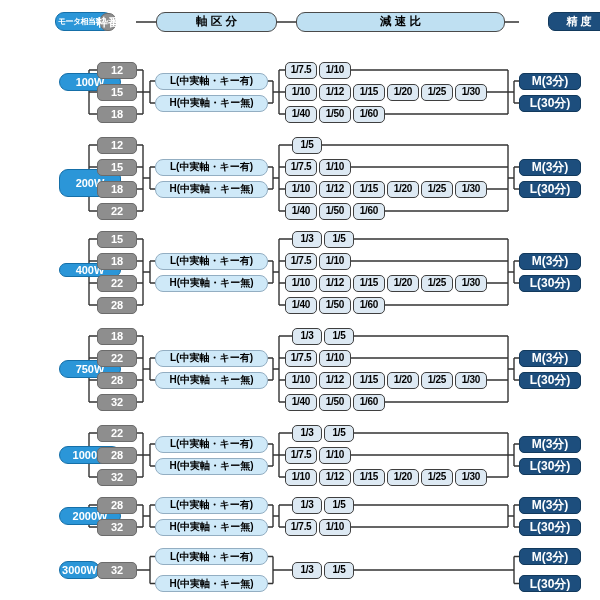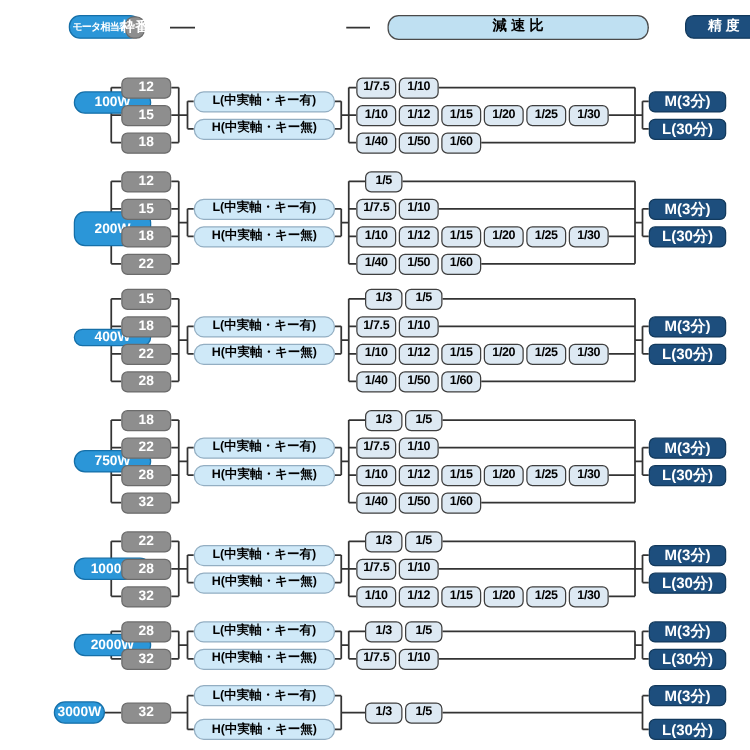--- a/index.html
+++ b/index.html
@@ -18,33 +18,34 @@
   .shaft-box{background:var(--shaft-light-blue);border:1px solid #93aec2;
          border-radius:8px;color:#000;font-size:10px;}
   .ratio-box{background:var(--ratio-fill);border:1.5px solid #3f3f3f;
          border-radius:5px;color:#000;font-size:10px;letter-spacing:-0.3px;}
   .prec-box{background:var(--precision-navy);border:1px solid #12395c;
          border-radius:5px;color:#fff;font-size:12px;}
   
   #hdr-capacity{left:16px;top:12px;width:58px;height:19px;font-size:8px;letter-spacing:-0.6px;}
   #hdr-frame{left:100px;top:13px;width:16px;height:18px;border-radius:7px;}
   #hdr-shaft{left:156px;top:12px;width:121px;height:20px;}
-  #hdr-ratio{left:296px;top:12px;width:209px;height:20px;margin-left:14px;}
+  #hdr-ratio{left:296px;top:12px;width:209px;height:20px;}
   #hdr-prec{left:548px;top:12px;width:62px;height:19px;border-radius:7px;font-size:11px;}
 </style>
 </head>
 <body>
 
 <div id="stage">
   <svg id="connectors" width="600" height="600" viewBox="0 0 600 600">
     <path id="conn-path" fill="none" stroke-width="1.4" d="M74 22H100M136 22H156M277 22H296M505 22H519M82 82H89M89 70V114M89 70H97M137 70H143M89 92H97M137 92H143M89 114H97M137 114H143M143 70V114M143 92H150M150 81V103M150 81H155M150 103H155M268 81H273M268 103H273M273 81V103M273 92H279M279 70V114M279 70H285M351 70H508M279 92H285M487 92H508M279 114H285M385 114H508M508 70V114M508 92H514M514 81V103M514 81H519M514 103H519M82 178H89M89 145V211M89 145H97M137 145H143M89 167H97M137 167H143M89 189H97M137 189H143M89 211H97M137 211H143M143 145V211M143 178H150M150 167V189M150 167H155M150 189H155M268 167H273M268 189H273M273 167V189M273 178H279M279 145V211M279 145H292M322 145H508M279 167H285M351 167H508M279 189H285M487 189H508M279 211H285M385 211H508M508 145V211M508 178H514M514 167V189M514 167H519M514 189H519M82 272H89M89 239V305M89 239H97M137 239H143M89 261H97M137 261H143M89 283H97M137 283H143M89 305H97M137 305H143M143 239V305M143 272H150M150 261V283M150 261H155M150 283H155M268 261H273M268 283H273M273 261V283M273 272H279M279 239V305M279 239H292M354 239H508M279 261H285M351 261H508M279 283H285M487 283H508M279 305H285M385 305H508M508 239V305M508 272H514M514 261V283M514 261H519M514 283H519M82 369H89M89 336V402M89 336H97M137 336H143M89 358H97M137 358H143M89 380H97M137 380H143M89 402H97M137 402H143M143 336V402M143 369H150M150 358V380M150 358H155M150 380H155M268 358H273M268 380H273M273 358V380M273 369H279M279 336V402M279 336H292M354 336H508M279 358H285M351 358H508M279 380H285M487 380H508M279 402H285M385 402H508M508 336V402M508 369H514M514 358V380M514 358H519M514 380H519M82 455H89M89 433V477M89 433H97M137 433H143M89 455H97M137 455H143M89 477H97M137 477H143M143 433V477M143 455H150M150 444V466M150 444H155M150 466H155M268 444H273M268 466H273M273 444V466M273 455H279M279 433V477M279 433H292M354 433H508M279 455H285M351 455H508M279 477H285M487 477H508M508 433V477M508 455H514M514 444V466M514 444H519M514 466H519M82 516H89M89 505V527M89 505H97M137 505H143M89 527H97M137 527H143M143 505V527M143 516H150M150 505V527M150 505H155M150 527H155M268 505H273M268 527H273M273 505V527M273 516H279M279 505V527M279 505H292M354 505H508M279 527H285M351 527H508M508 505V527M508 516H514M514 505V527M514 505H519M514 527H519M82 570H97M137 570H150M150 556.5V583.5M150 556.5H155M150 583.5H155M268 556.5H273M268 583.5H273M273 556.5V583.5M273 570H292M354 570H514M514 556.5V583.5M514 556.5H519M514 583.5H519"></path>
   </svg>
 
   <div class="box w-box" id="hdr-capacity">モータ相当容量</div>
   <div class="box frame-box" id="hdr-frame">枠番</div>
+  <div class="box hdr-light" id="hdr-shaft">軸 区 分</div>
   <div class="box hdr-light" id="hdr-ratio">減 速 比</div>
   <div class="box prec-box" id="hdr-prec">精 度</div>
 <div class="box w-box" style="left: 20px; top: 73px; width: 62px; height: 18px;">100W</div>
     <div class="box frame-box" style="left: 97px; top: 61.5px; width: 40px; height: 17px;">12</div>
     <div class="box frame-box" style="left: 97px; top: 83.5px; width: 40px; height: 17px;">15</div>
     <div class="box frame-box" style="left: 97px; top: 105.5px; width: 40px; height: 17px;">18</div>
     <div class="box shaft-box" style="left: 155px; top: 72.5px; width: 113px; height: 17px;">L(中実軸・キー有)</div>
     <div class="box shaft-box" style="left: 155px; top: 94.5px; width: 113px; height: 17px;">H(中実軸・キー無)</div>
     <div class="box ratio-box" style="left: 285px; top: 61.5px; width: 32px; height: 17px;">1/7.5</div>
     <div class="box ratio-box" style="left: 319px; top: 61.5px; width: 32px; height: 17px;">1/10</div>
@@ -146,21 +147,21 @@
     <div class="box frame-box" style="left: 97px; top: 496.5px; width: 40px; height: 17px;">28</div>
     <div class="box frame-box" style="left: 97px; top: 518.5px; width: 40px; height: 17px;">32</div>
     <div class="box shaft-box" style="left: 155px; top: 496.5px; width: 113px; height: 17px;">L(中実軸・キー有)</div>
     <div class="box shaft-box" style="left: 155px; top: 518.5px; width: 113px; height: 17px;">H(中実軸・キー無)</div>
     <div class="box ratio-box" style="left: 292px; top: 496.5px; width: 30px; height: 17px;">1/3</div>
     <div class="box ratio-box" style="left: 324px; top: 496.5px; width: 30px; height: 17px;">1/5</div>
     <div class="box ratio-box" style="left: 285px; top: 518.5px; width: 32px; height: 17px;">1/7.5</div>
     <div class="box ratio-box" style="left: 319px; top: 518.5px; width: 32px; height: 17px;">1/10</div>
     <div class="box prec-box" style="left: 519px; top: 496.5px; width: 62px; height: 17px;">M(3分)</div>
     <div class="box prec-box" style="left: 519px; top: 518.5px; width: 62px; height: 17px;">L(30分)</div>
-    <div class="box w-box" style="left: 4px; top: 561px; width: 41px; height: 18px;">3000W</div>
+    <div class="box w-box" style="left: 20px; top: 561px; width: 41px; height: 18px;">3000W</div>
     <div class="box frame-box" style="left: 97px; top: 561.5px; width: 40px; height: 17px;">32</div>
     <div class="box shaft-box" style="left: 155px; top: 548px; width: 113px; height: 17px;">L(中実軸・キー有)</div>
     <div class="box shaft-box" style="left: 155px; top: 575px; width: 113px; height: 17px;">H(中実軸・キー無)</div>
     <div class="box ratio-box" style="left: 292px; top: 561.5px; width: 30px; height: 17px;">1/3</div>
     <div class="box ratio-box" style="left: 324px; top: 561.5px; width: 30px; height: 17px;">1/5</div>
     <div class="box prec-box" style="left: 519px; top: 548px; width: 62px; height: 17px;">M(3分)</div>
     <div class="box prec-box" style="left: 519px; top: 575px; width: 62px; height: 17px;">L(30分)</div>
   </div>
 
 </body></html>

